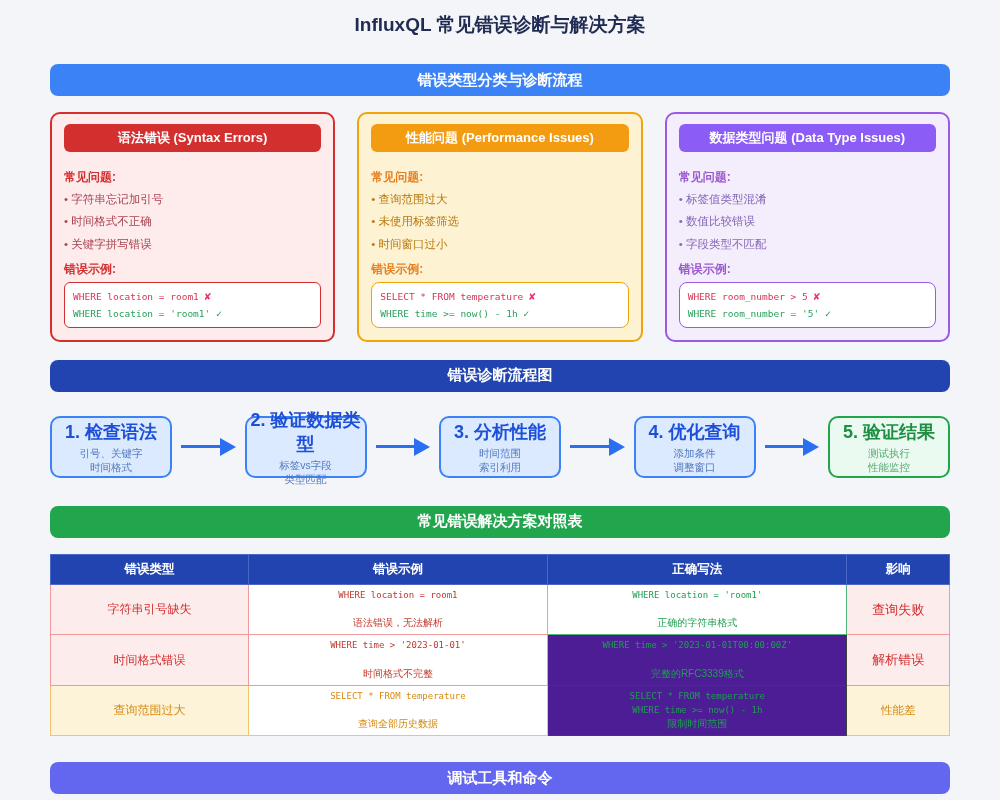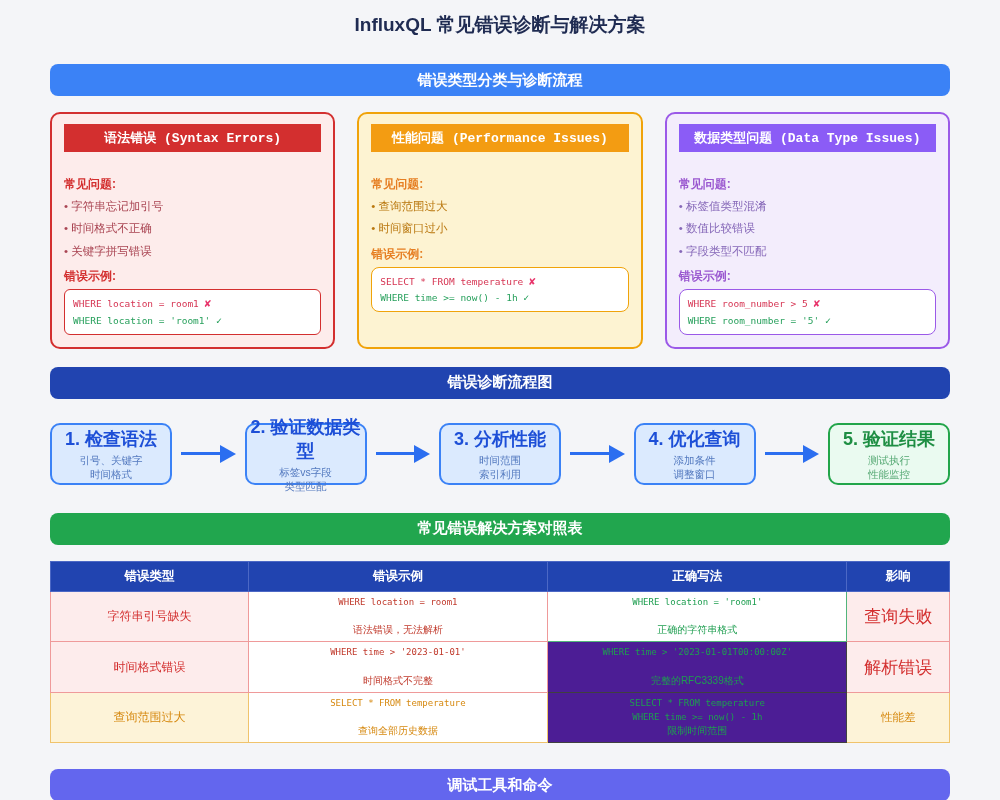--- a/index.html
+++ b/index.html
@@ -20,22 +20,22 @@
   }
   .banner-blue   { background:#3b82f6; margin-bottom:16px; }
   .banner-navy   { background:#2144b0; margin-top:18px; margin-bottom:24px;text-align:center; }
   .banner-green  { background:#21a64e; margin-top:28px; margin-bottom:16px; }
   .banner-indigo { background:#6366ee; margin-top:26px; margin-bottom:14px; }
 
   
   .cards-row { display:flex; gap:22px; }
   .err-card { flex:1; border:2px solid; border-radius:10px; padding:10px 12px 12px; }
   .err-card .hdr {
-    border-radius:0; color:#fff; font-weight:bold; text-align:center;
-    font-size:13px; padding:5px 2px; margin-bottom:24px;font-family:Liberation Mono, monospace;
+    border-radius:6px; color:#fff; font-weight:bold; text-align:center;
+    font-size:13px; padding:5px 2px; margin-bottom:17px;
   }
   .err-card .lbl { font-weight:bold; font-size:12px; margin:6px 0 2px; }
   .err-card ul { list-style:none; font-size:11.5px; line-height:1.95; }
   .err-card ul li::before { content:"• "; }
   .code-box {
     background:#fff; border:1.5px solid; border-radius:8px; padding:5px 8px;
     font-family:"DejaVu Sans Mono","Liberation Mono",monospace;
     font-size:9.5px; line-height:1.6; margin-top:4px; white-space:nowrap;
   }
   .card-red    { background:#fdeceb; border-color:#d32f2f; }
@@ -84,21 +84,21 @@
     padding:6px 4px; border:1px solid #4c68c5;
   }
   table.sol td { text-align:center; vertical-align:middle; padding:4px 6px; }
   .col-type { width:22%; } .col-bad { width:33.3%; } .col-good { width:33.3%; } .col-impact { width:11.4%; }
   td.t-red  { background:#fdecec; color:#d32f2f; border:1px solid #ef9a9a; font-size:12px; }
   td.t-org  { background:#fdf3d8; color:#d68910; border:1px solid #f0c36c; font-size:12px; }
   td.b-red  { background:#fff; border:1px solid #ef9a9a; }
   td.b-org  { background:#fff; border:1px solid #f0c36c; }
   td.g-white { background:#fff;     border:1px solid #52b57b; }
   td.g-grn   { background:#4c1d95;  border:1px solid #404040; }
-  td.i-red  { background:#fdecec; color:#d32f2f; border:1px solid #ef9a9a; font-size:17px; }
+  td.i-red  { background:#fdecec; color:#d32f2f; border:1px solid #ef9a9a; font-size:13px; }
   td.i-org  { background:#fdf3d8; color:#d68910; border:1px solid #f0c36c; font-size:11.5px; }
   .cell-code {
     font-family:"DejaVu Sans Mono","Liberation Mono",monospace;
     font-size:9px; line-height:1.5; white-space:nowrap;
   }
   .cell-note { font-size:10px; margin-top:14px; }
   .red-txt { color:#c0392b; } .grn-txt { color:#1e9e50; } .org-txt { color:#d68910; }
   tr.r1 td, tr.r2 td { height:42px; }
   tr.r3 td { height:46px; }
 
@@ -136,20 +136,21 @@
         <div class="line-bad"><span>WHERE location = room1</span> <span class="mark-bad">✘</span></div>
         <div class="line-good"><span>WHERE location = 'room1'</span> <span class="mark-good">✓</span></div>
       </div>
     </div>
 
     <div class="err-card card-orange">
       <div class="hdr">性能问题 (Performance Issues)</div>
       <div class="lbl">常见问题:</div>
       <ul>
         <li>查询范围过大</li>
+        <li>未使用标签筛选</li>
         <li>时间窗口过小</li>
       </ul>
       <div class="lbl">错误示例:</div>
       <div class="code-box">
         <div class="line-bad"><span>SELECT * FROM temperature</span> <span class="mark-bad">✘</span></div>
         <div class="line-good"><span>WHERE time &gt;= now() - 1h</span> <span class="mark-good">✓</span></div>
       </div>
     </div>
 
     <div class="err-card card-purple">

